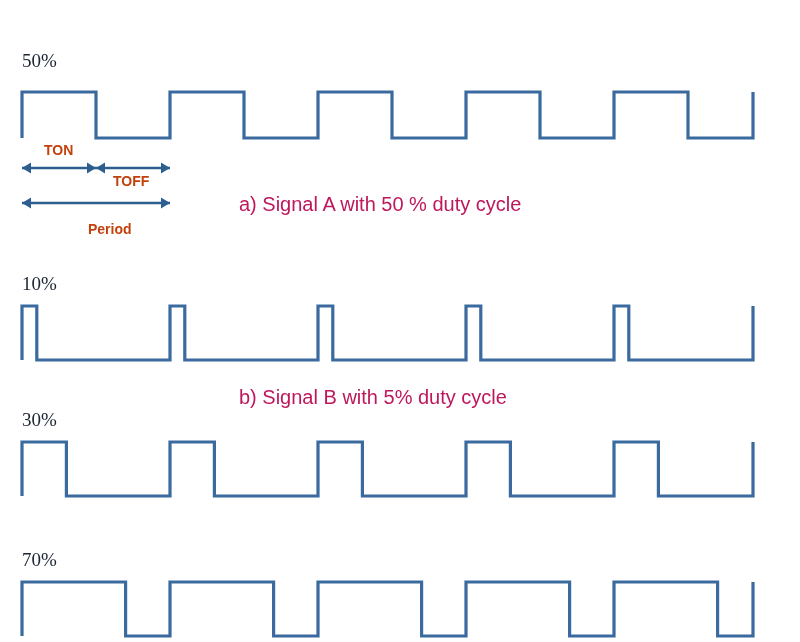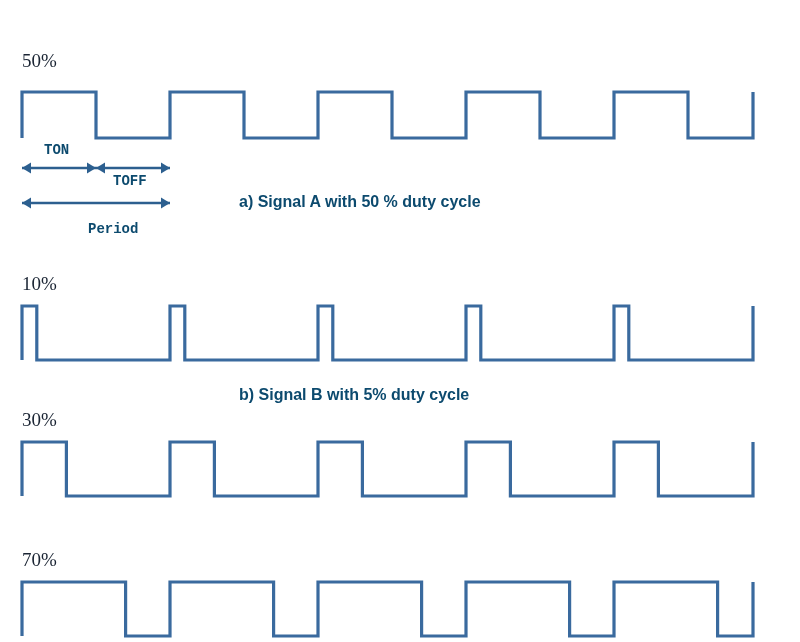--- a/index.html
+++ b/index.html
@@ -20,31 +20,31 @@
     position: absolute;
     font-family: "Liberation Serif", serif;
     font-size: 19px;
     color: #1a2433;
     letter-spacing: 0px;
     white-space: nowrap;
   }
   .caption {
     position: absolute;
     font-family: "Liberation Sans", sans-serif;
-    font-weight: bold;
-    font-size: 16px;
-    color: #0c4a6e;
+    font-weight: normal;
+    font-size: 20px;
+    color: #be185d;
     white-space: nowrap;
   }
   .dim-label {
     position: absolute;
-    font-family: Liberation Mono, monospace;
+    font-family: Liberation Sans, sans-serif;
     font-weight: bold;
     font-size: 14px;
-    color: #0c4a6e;
+    color: #c2410c;
     white-space: nowrap;
   }
   svg {
     display: block;
   }
   .wave-svg {
     position: absolute;
     left: 0;
   }
   .dims-svg {

